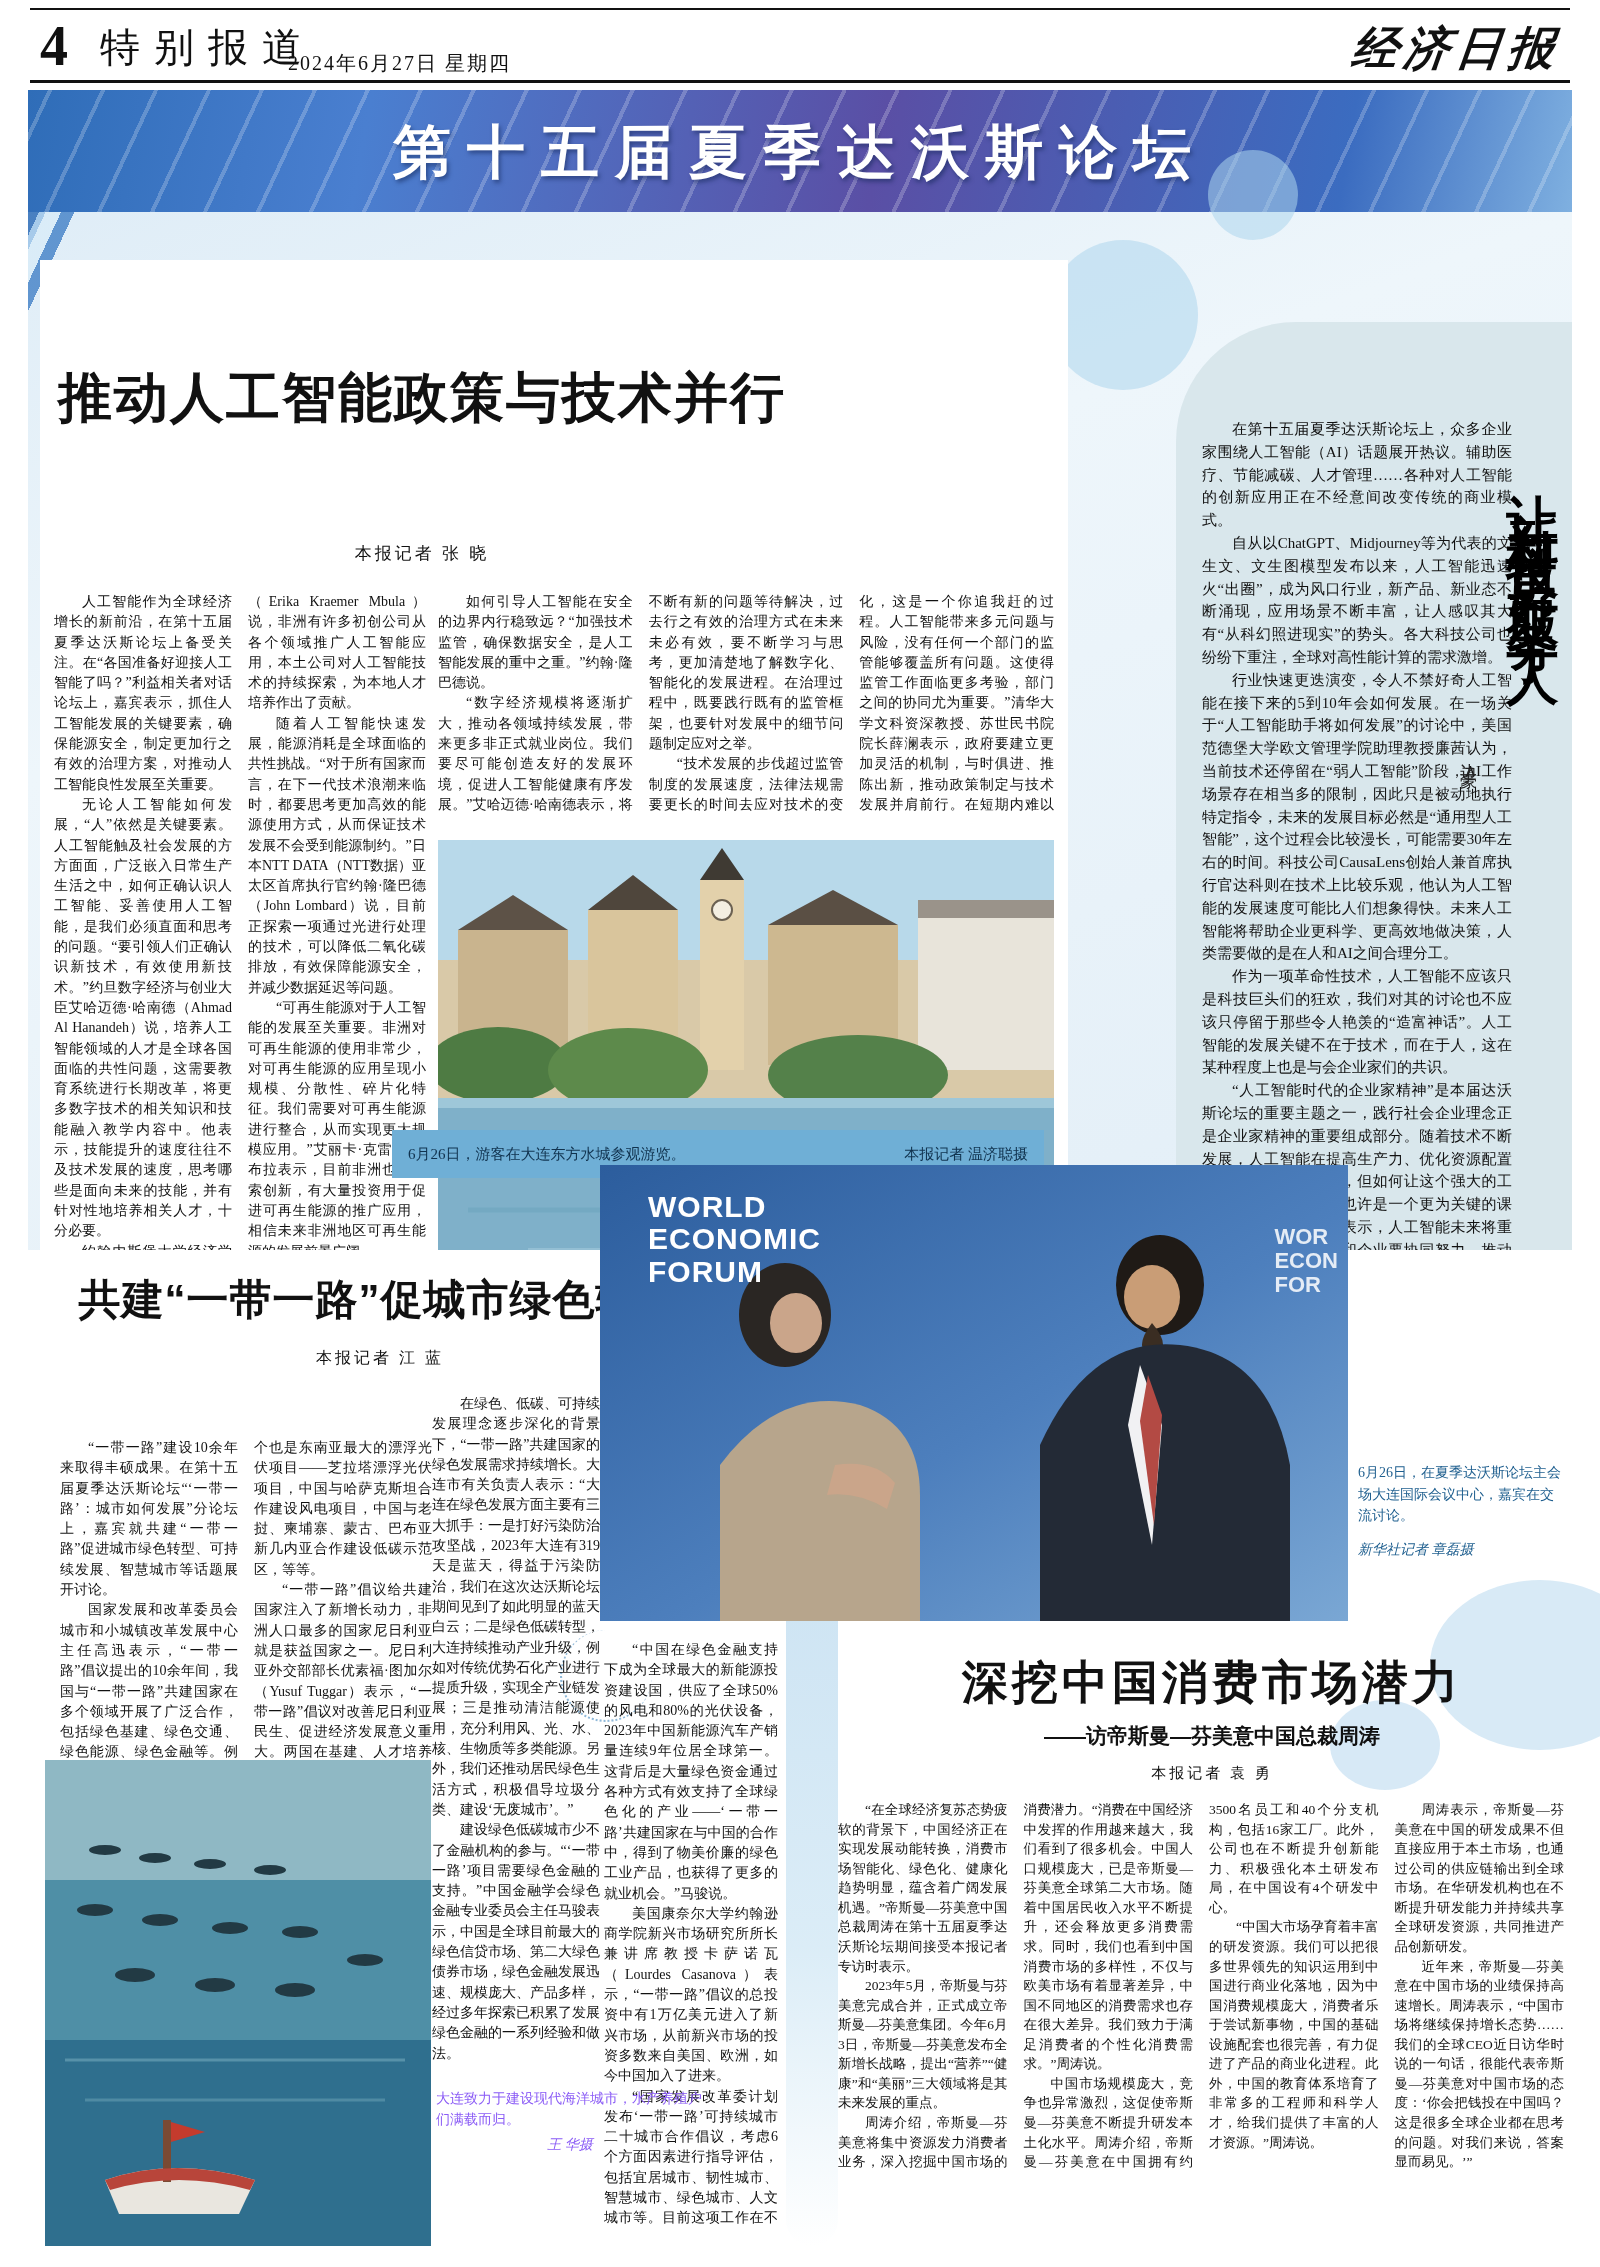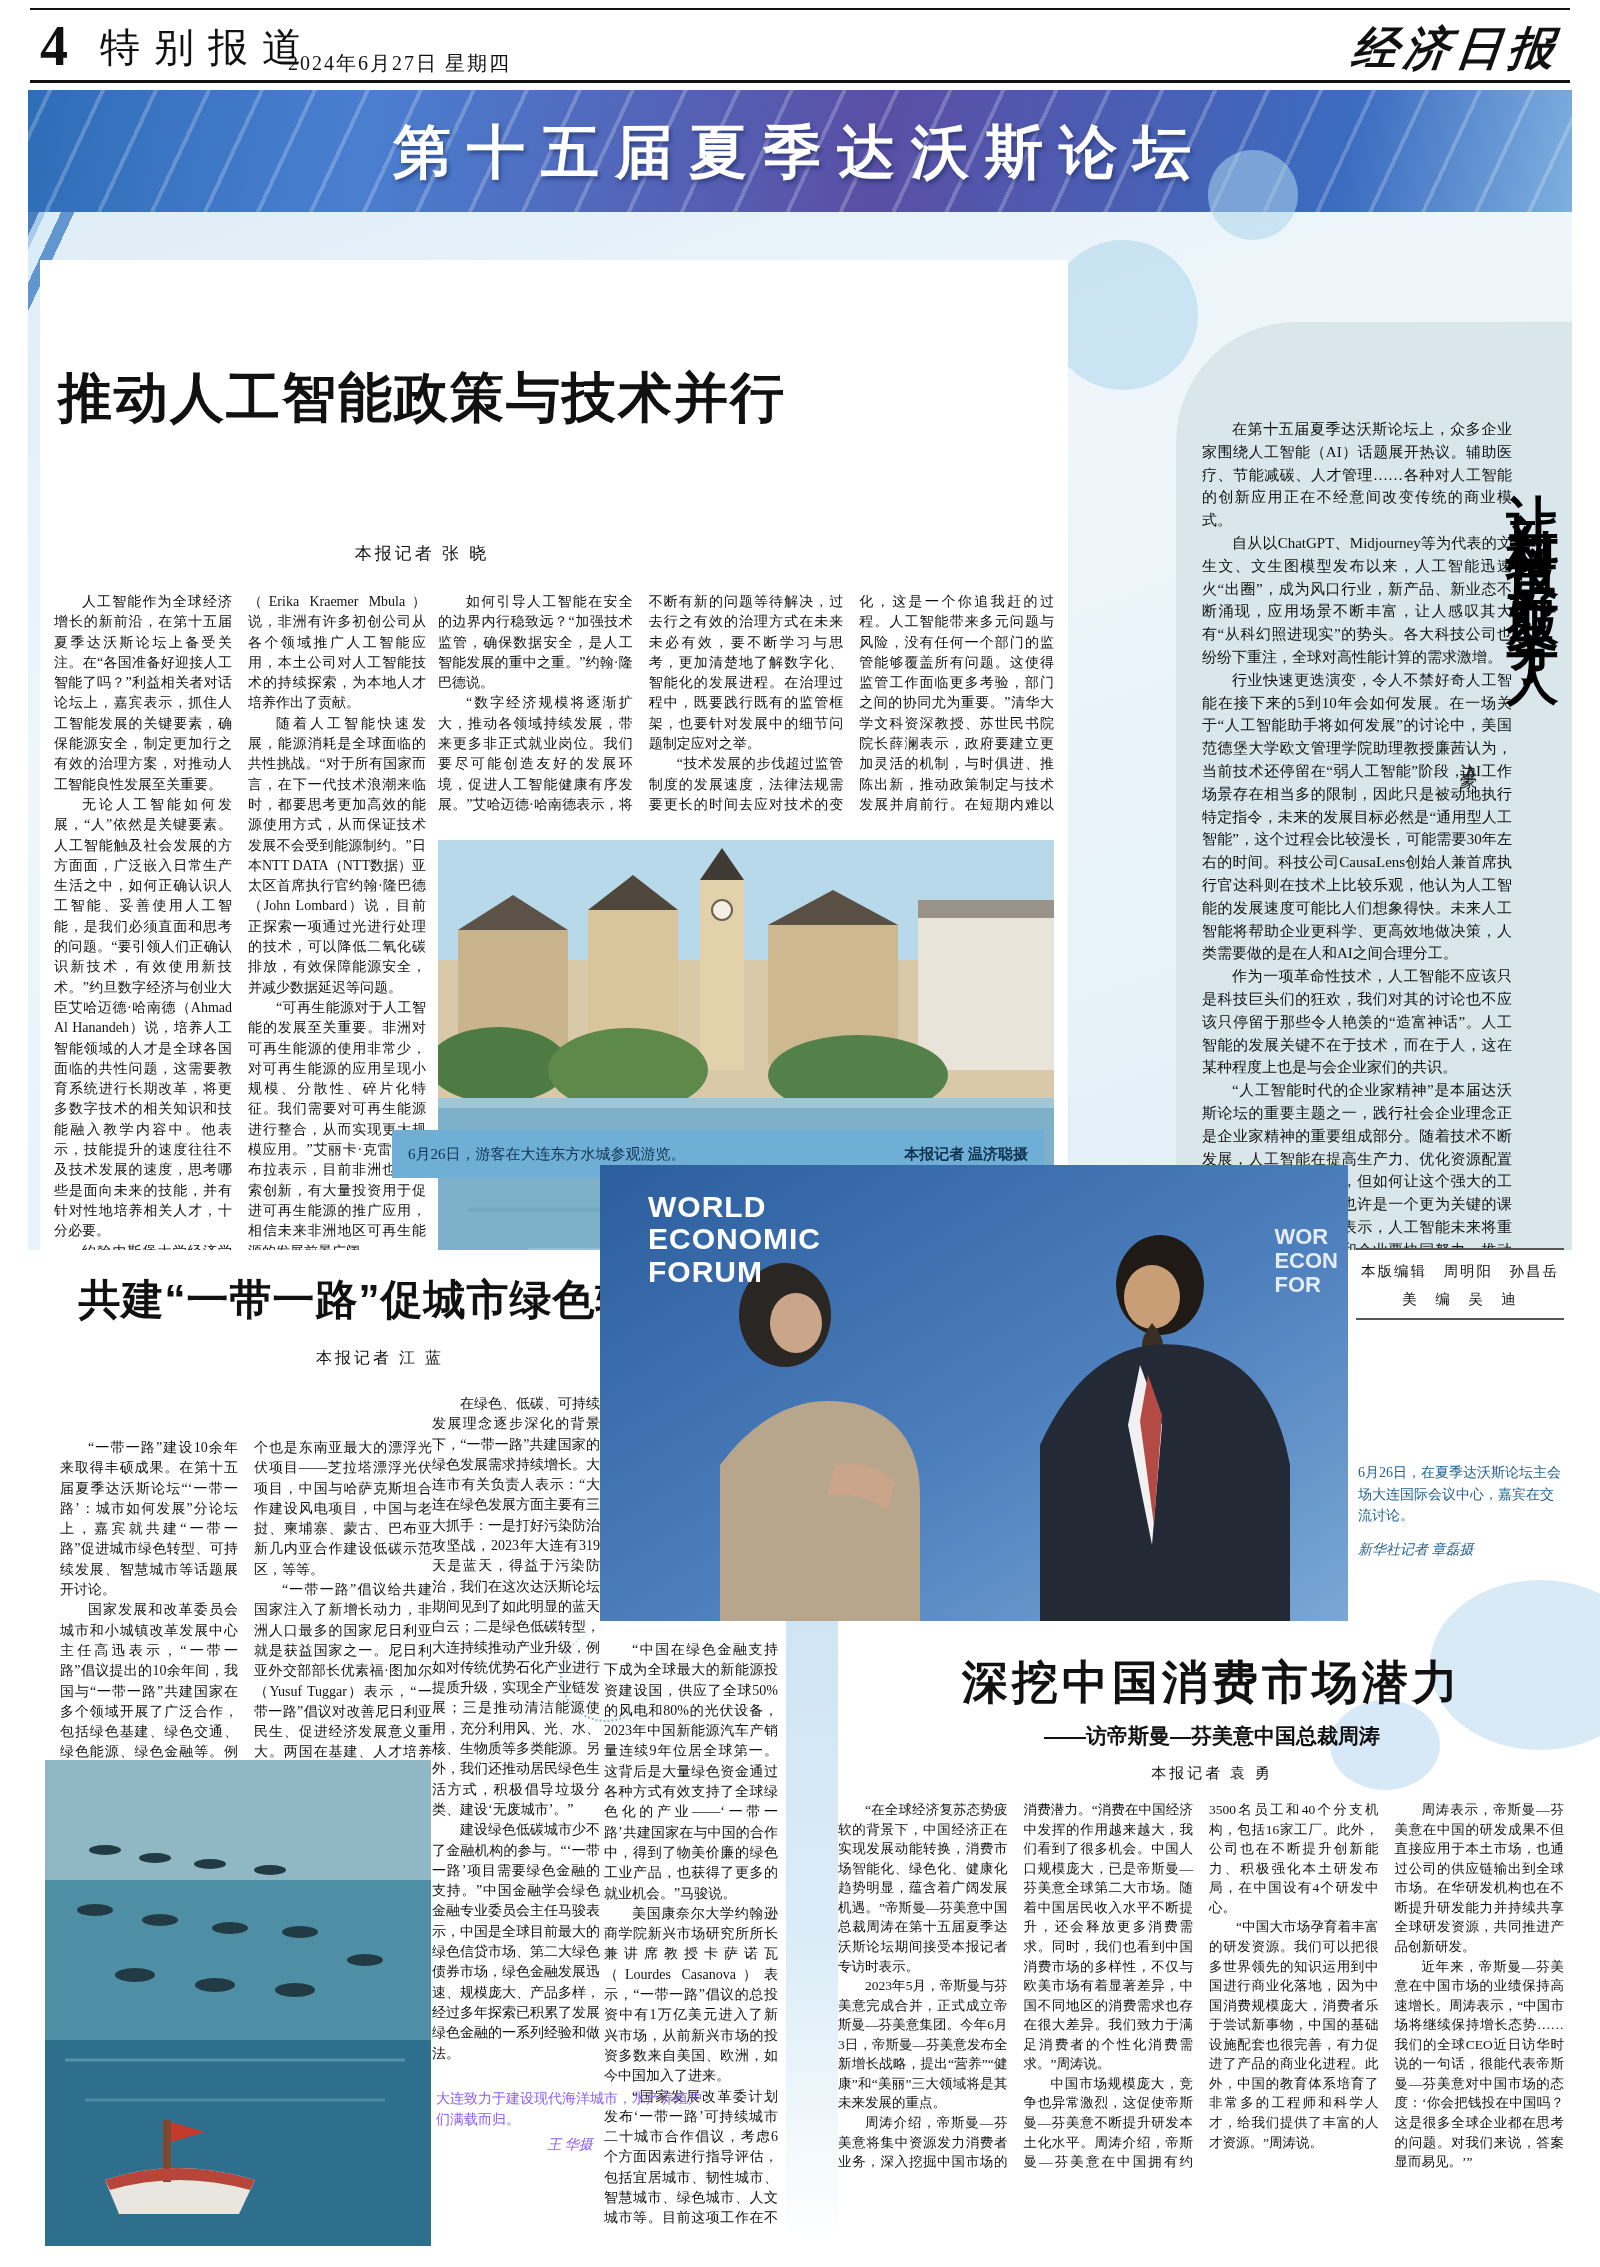--- a/index.html
+++ b/index.html
@@ -35,21 +35,21 @@
         font-family:"Liberation Sans",sans-serif;font-size:54px;font-weight:bold;letter-spacing:2px;}
   #main-byline{position:absolute;left:12px;top:282px;width:740px;text-align:center;font-size:17px;letter-spacing:3px;}
   .col-text{column-gap:16px;text-align:justify;overflow:hidden;font-size:14px;line-height:1.45;}
   .col-text p{margin:0;text-indent:2em;}
   #main-cols-left{position:absolute;left:14px;top:332px;width:372px;height:692px;column-count:2;}
   #main-cols-right{position:absolute;left:398px;top:332px;width:616px;height:242px;column-count:3;}
   
   #canal-photo{position:absolute;left:398px;top:580px;width:616px;height:446px;overflow:hidden;background:#bcdcec;}
   #canal-caption{position:absolute;left:364px;top:1040px;width:652px;height:48px;background:#6fafd6;
         color:#10324e;font-size:15px;line-height:48px;padding:0 16px;box-sizing:border-box;}
-  #canal-caption .credit{float:right;font-weight:bold;}
+  #canal-caption .credit{float:right;}
   
   #sidebar-box{left:1148px;top:232px;width:420px;height:1014px;background:#d9e7ec;
         border-radius:120px 8px 8px 8px;}
   #sidebar-text{position:absolute;left:26px;top:96px;width:310px;height:892px;overflow:hidden;
         font-size:15px;line-height:1.52;text-align:justify;}
   #sidebar-text p{margin:0;text-indent:2em;}
   #sidebar-title{position:absolute;right:28px;top:130px;height:780px;writing-mode:vertical-rl;
         font-family:"Liberation Sans",sans-serif;font-size:52px;font-weight:bold;letter-spacing:18px;color:#000;}
   #sidebar-author{position:absolute;right:116px;top:428px;writing-mode:vertical-rl;font-size:17px;letter-spacing:4px;color:#222;}
   
@@ -255,24 +255,20 @@
       <path d="M548 210 l14 40 -8 110 -14 -104 z" fill="#b34a44"></path>
     </svg>
     <div id="wef-logo">WORLD<br>ECONOMIC<br>FORUM</div>
     <div id="wef-logo2">WOR<br>ECON<br>FOR</div>
   </div>
   <div class="abs" id="wef-caption">
     <span>6月26日，在夏季达沃斯论坛主会场大连国际会议中心，嘉宾在交流讨论。</span>
     <span class="credit">新华社记者 章磊摄</span>
   </div>
 
-  <div class="abs" id="editors-box">
-    <div>本版编辑　周明阳　孙昌岳</div>
-    <div>美　编　吴　迪</div>
-  </div>
 
   <div class="abs h2-title" id="cn-title">深挖中国消费市场潜力</div>
   <div class="abs" id="cn-subtitle">——访帝斯曼—芬美意中国总裁周涛</div>
   <div class="abs" id="cn-byline">本报记者 袁 勇</div>
   <div class="abs col-text" id="cn-cols">
       <p>“在全球经济复苏态势疲软的背景下，中国经济正在实现发展动能转换，消费市场智能化、绿色化、健康化趋势明显，蕴含着广阔发展机遇。”帝斯曼—芬美意中国总裁周涛在第十五届夏季达沃斯论坛期间接受本报记者专访时表示。</p>
       <p>2023年5月，帝斯曼与芬美意完成合并，正式成立帝斯曼—芬美意集团。今年6月3日，帝斯曼—芬美意发布全新增长战略，提出“营养”“健康”和“美丽”三大领域将是其未来发展的重点。</p>
       <p>周涛介绍，帝斯曼—芬美意将集中资源发力消费者业务，深入挖掘中国市场的消费潜力。“消费在中国经济中发挥的作用越来越大，我们看到了很多机会。中国人口规模庞大，已是帝斯曼—芬美意全球第二大市场。随着中国居民收入水平不断提升，还会释放更多消费需求。同时，我们也看到中国消费市场的多样性，不仅与欧美市场有着显著差异，中国不同地区的消费需求也存在很大差异。我们致力于满足消费者的个性化消费需求。”周涛说。</p>
       <p>中国市场规模庞大，竞争也异常激烈，这促使帝斯曼—芬美意不断提升研发本土化水平。周涛介绍，帝斯曼—芬美意在中国拥有约3500名员工和40个分支机构，包括16家工厂。此外，公司也在不断提升创新能力、积极强化本土研发布局，在中国设有4个研发中心。</p>
       <p>“中国大市场孕育着丰富的研发资源。我们可以把很多世界领先的知识运用到中国进行商业化落地，因为中国消费规模庞大，消费者乐于尝试新事物，中国的基础设施配套也很完善，有力促进了产品的商业化进程。此外，中国的教育体系培育了非常多的工程师和科学人才，给我们提供了丰富的人才资源。”周涛说。</p>

